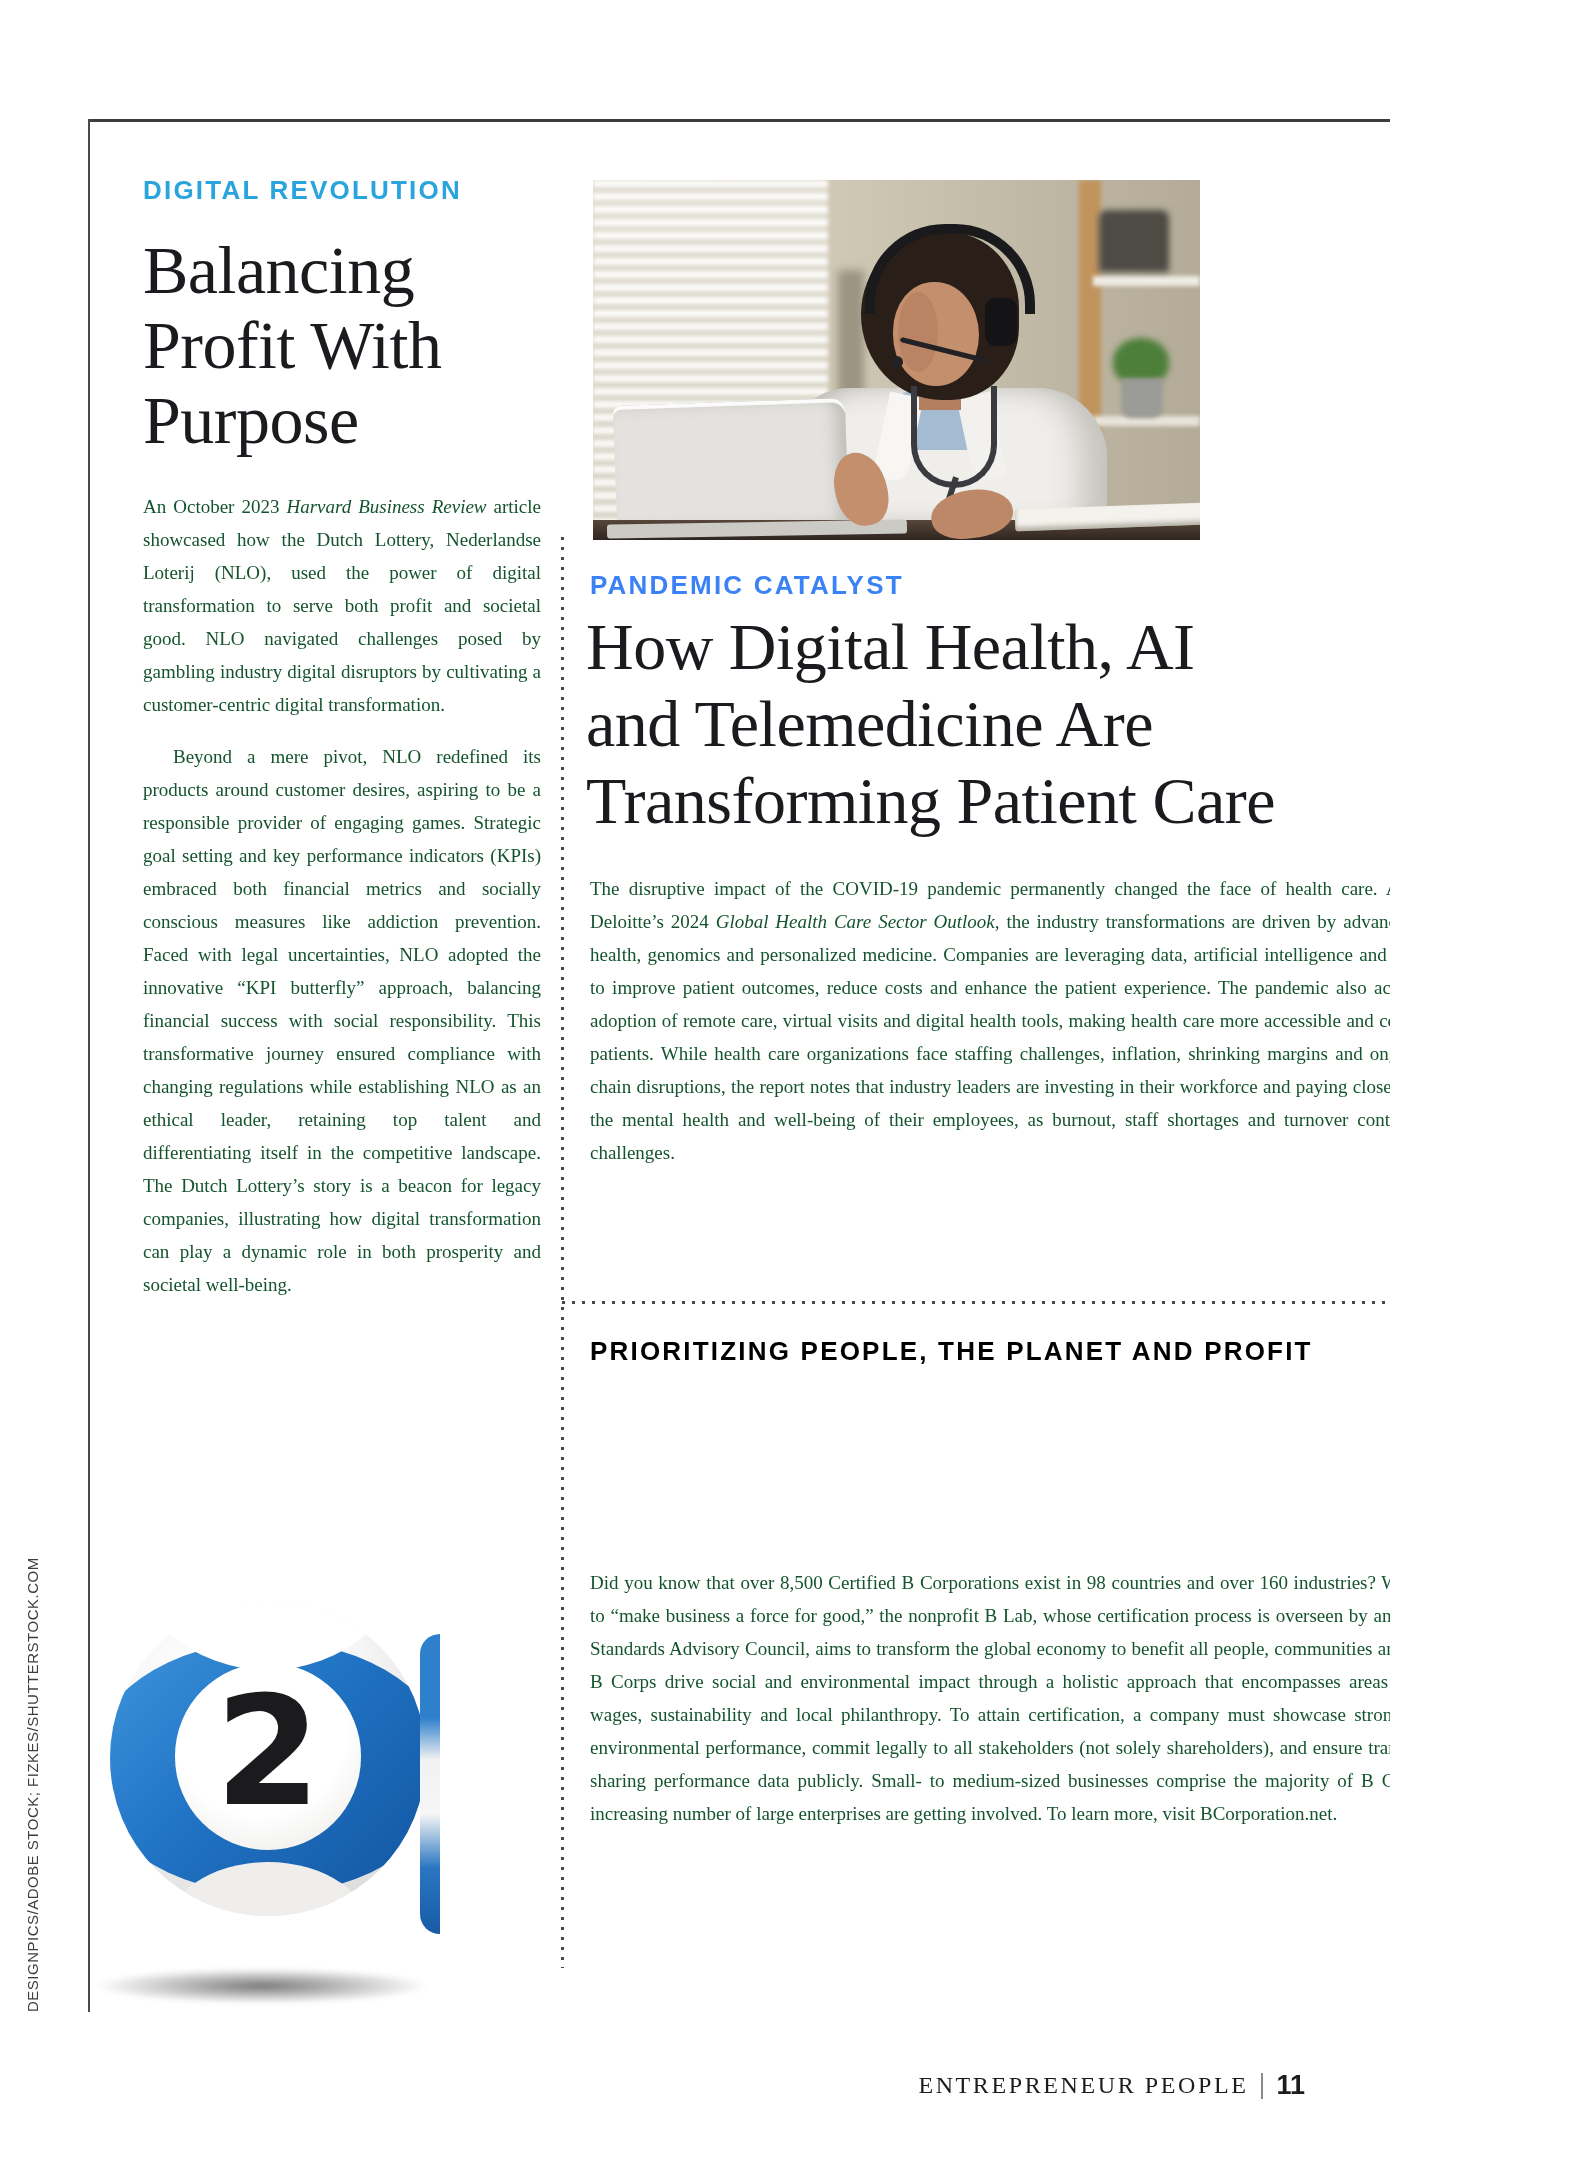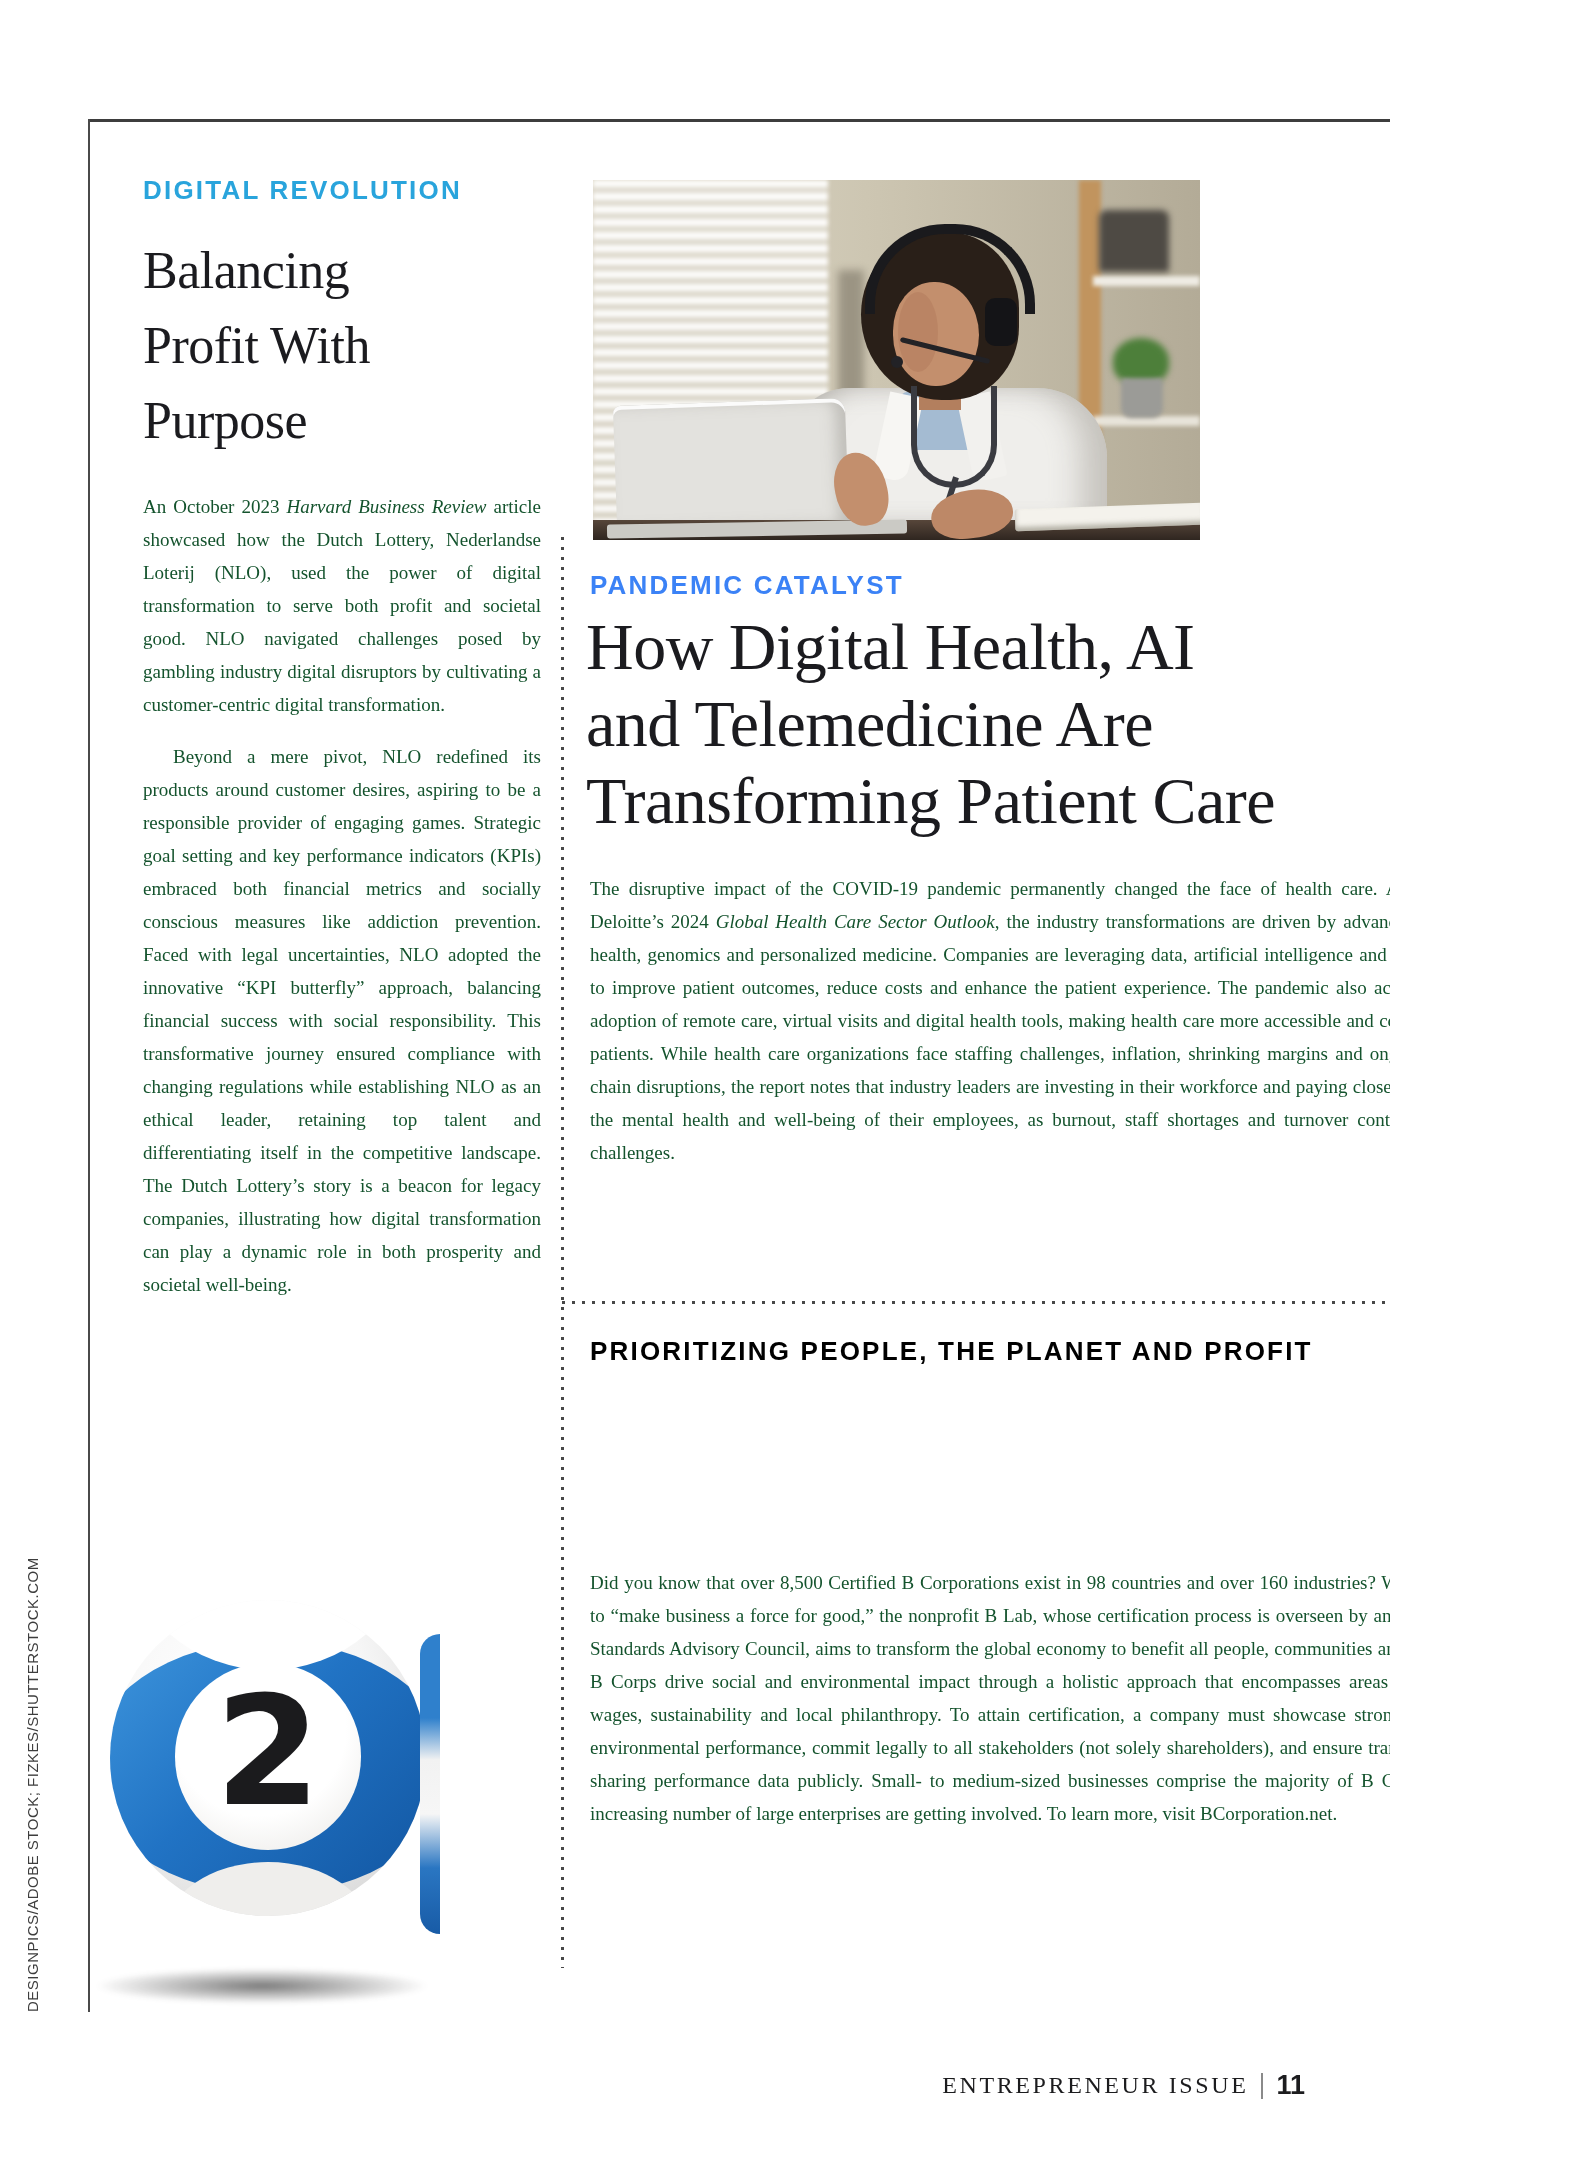--- a/index.html
+++ b/index.html
@@ -18,21 +18,21 @@
 
   
   .kicker{font-family:"Liberation Sans",sans-serif;font-weight:bold;font-size:26px;
           letter-spacing:2.2px;line-height:1;}
   .k-blue{color:#29a4dc;}
   .k-taupe{color:#3b82f6;}
   .k-green{color:#000000;}
 
   
   .title{color:#1b1b1f;font-weight:500;white-space:pre-line;letter-spacing:-0.5px;}
-  .t-left{font-size:52px;line-height:75px;}
+  .t-left{font-size:68px;line-height:75px;}
   .t-right{font-size:66px;line-height:77px;font-family:Liberation Serif, serif;}
 
   
   .body{font-size:19px;line-height:33px;text-align:justify;color:#14532d;}
   .body i{font-style:italic;}
   .indent{text-indent:30px;}
 
   .col-left{position:absolute;left:143px;top:177px;width:398px;}
   .col-left .title{margin:30px 0 0 0;}
   .col-left .body{margin-top:32px;}
@@ -204,18 +204,18 @@
 and Telemedicine Are
 Transforming Patient Care</div>
   <p class="abs body" style="left:590px;top:872px;width:900px;margin:0;"><span>The disruptive impact of the COVID-19 pandemic permanently changed the face of health care. According to Deloitte’s 2024 </span><i>Global Health Care Sector Outlook</i><span>, the industry transformations are driven by advances in digital health, genomics and personalized medicine. Companies are leveraging data, artificial intelligence and telemedicine to improve patient outcomes, reduce costs and enhance the patient experience. The pandemic also accelerated the adoption of remote care, virtual visits and digital health tools, making health care more accessible and convenient for patients. While health care organizations face staffing challenges, inflation, shrinking margins and ongoing supply chain disruptions, the report notes that industry leaders are investing in their workforce and paying closer attention to the mental health and well-being of their employees, as burnout, staff shortages and turnover continue to pose challenges.</span></p>
 
   <div class="abs kicker k-green" style="left:590px;top:1338px;">PRIORITIZING PEOPLE, THE PLANET AND PROFIT</div>
   <p class="abs body" style="left:590px;top:1566px;width:900px;margin:0;">Did you know that over 8,500 Certified B Corporations exist in 98 countries and over 160 industries? With a tagline to “make business a force for good,” the nonprofit B Lab, whose certification process is overseen by an independent Standards Advisory Council, aims to transform the global economy to benefit all people, communities and the planet. B Corps drive social and environmental impact through a holistic approach that encompasses areas such as fair wages, sustainability and local philanthropy. To attain certification, a company must showcase strong social and environmental performance, commit legally to all stakeholders (not solely shareholders), and ensure transparency by sharing performance data publicly. Small- to medium-sized businesses comprise the majority of B Corps, but an increasing number of large enterprises are getting involved. To learn more, visit BCorporation.net.</p>
 
   <div class="credit">DESIGNPICS/ADOBE STOCK; FIZKES/SHUTTERSTOCK.COM</div>
 
   <div class="footer">
-    <span class="footer-issue">ENTREPRENEUR ISSUE</span>
+    <span class="footer-issue">ENTREPRENEUR PEOPLE</span>
     <span class="footer-bar"></span>
     <span class="footer-num">11</span>
   </div>
 
 </div>
 
 </body></html>

